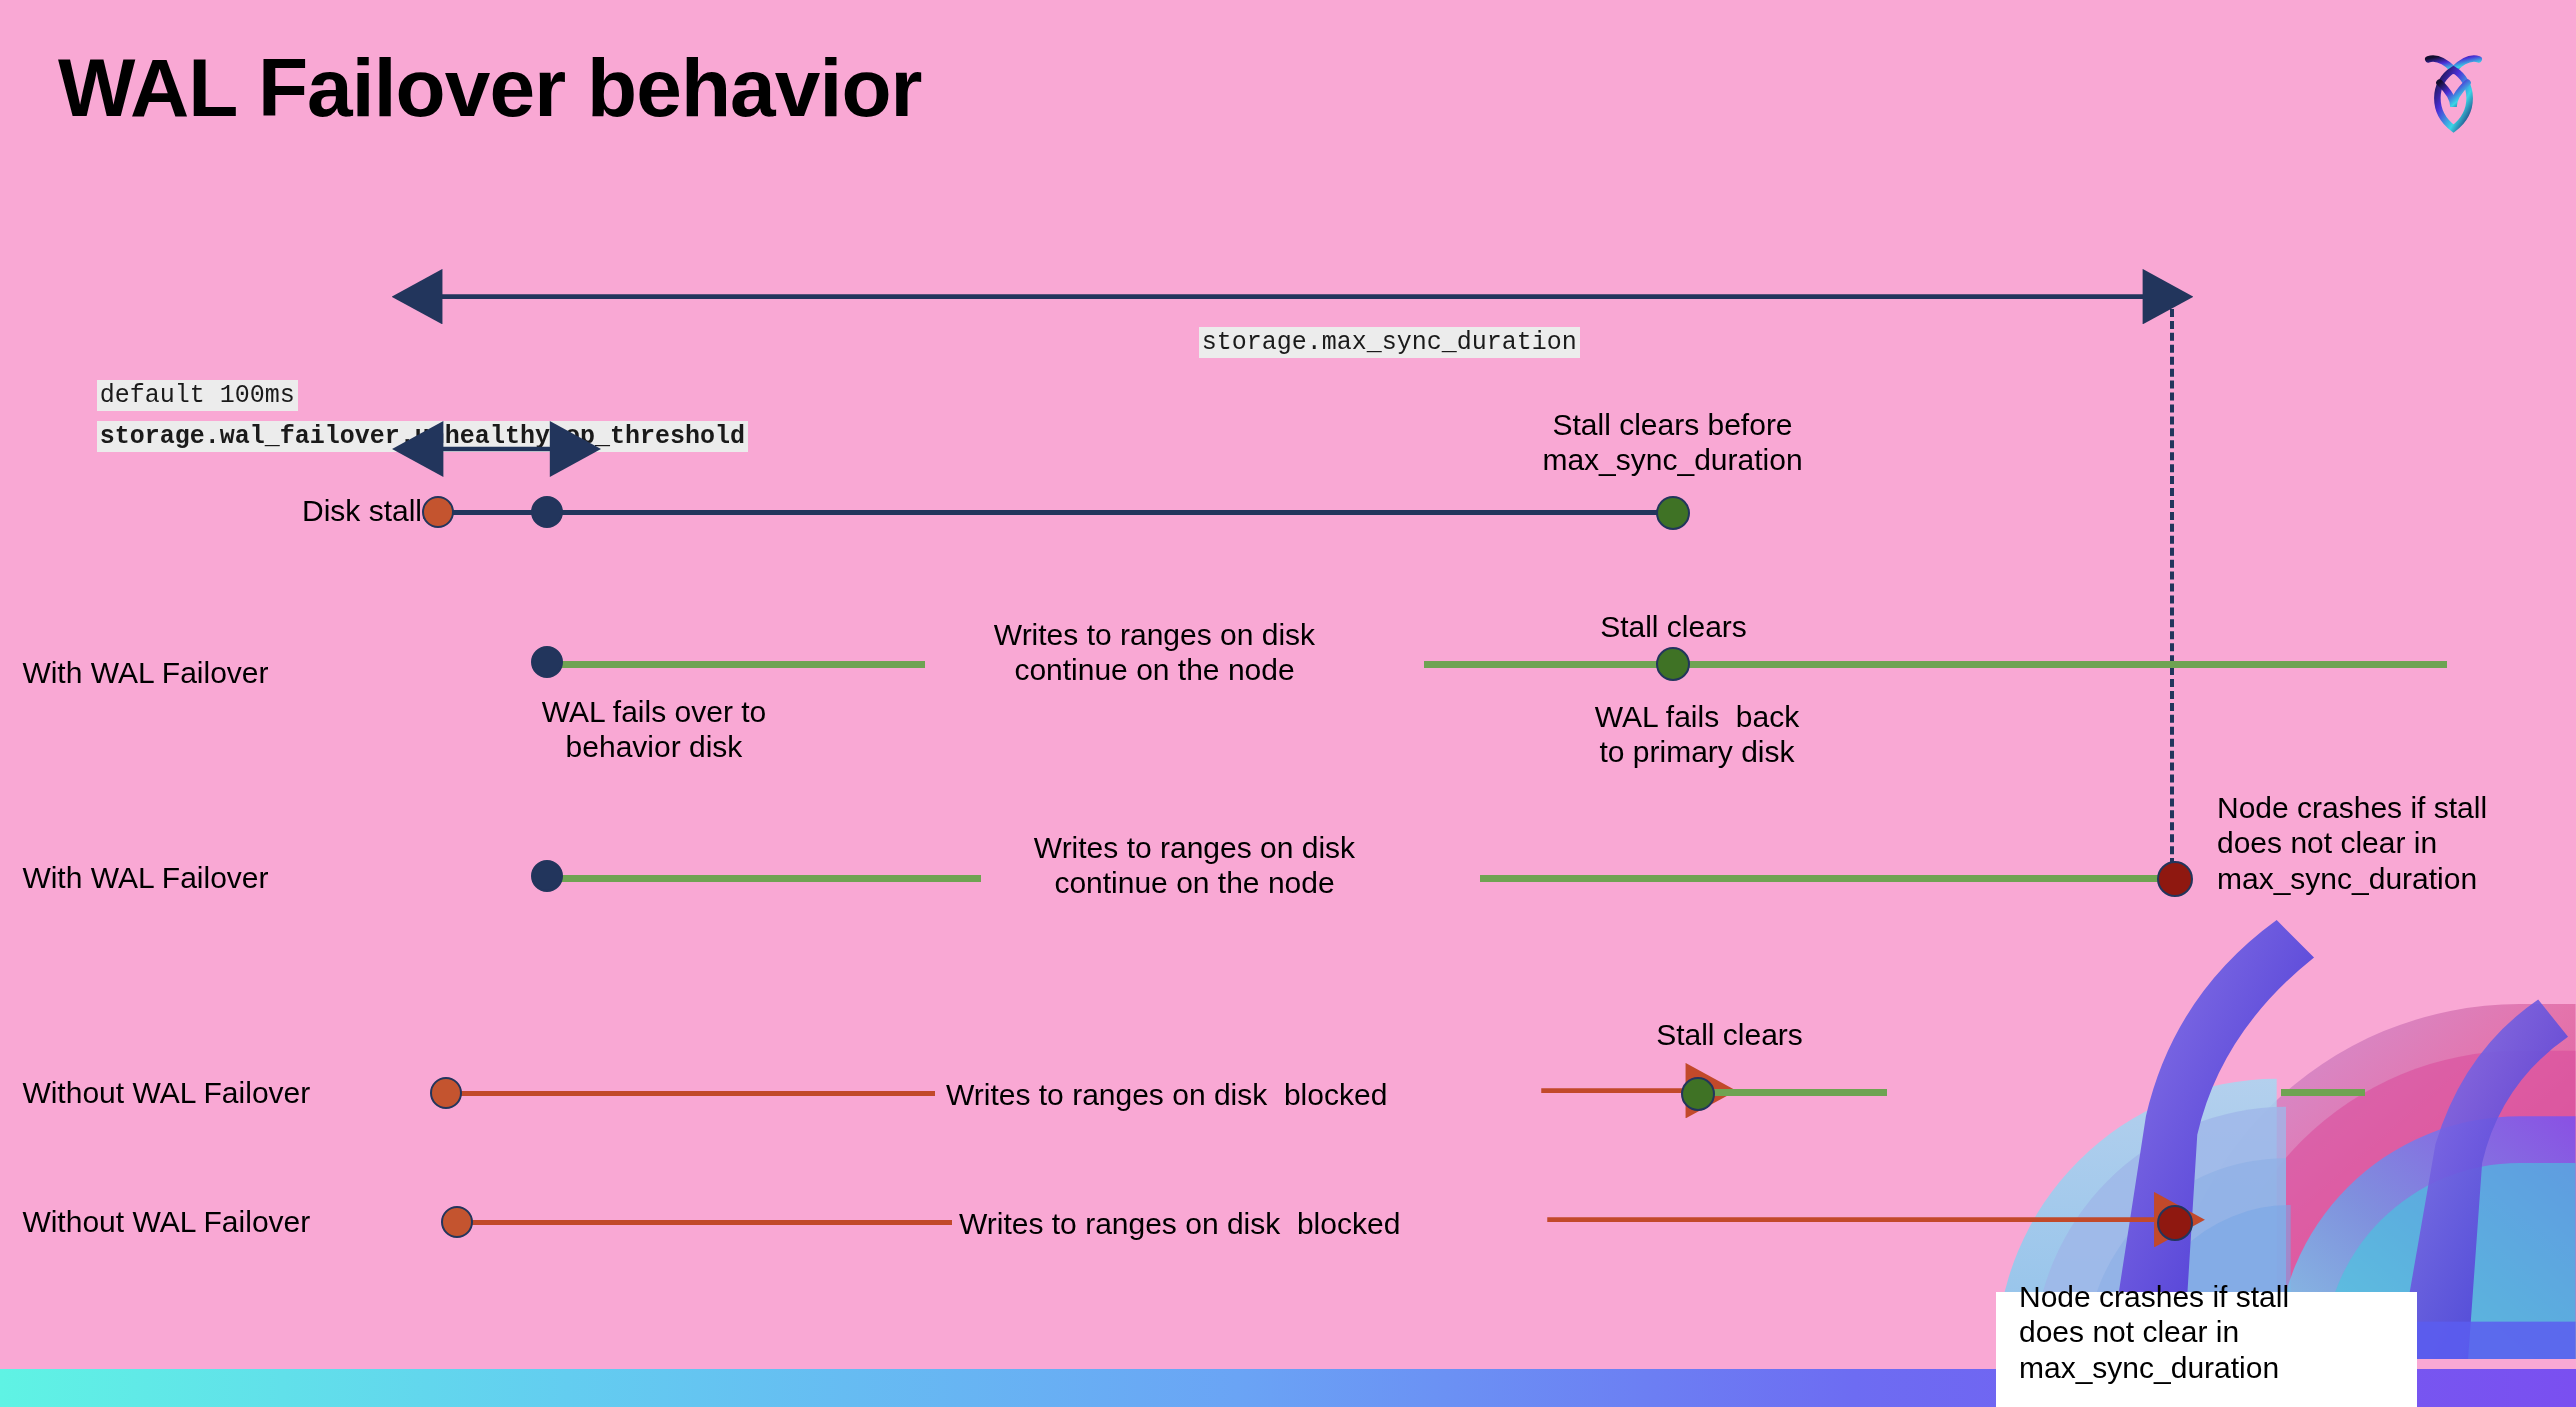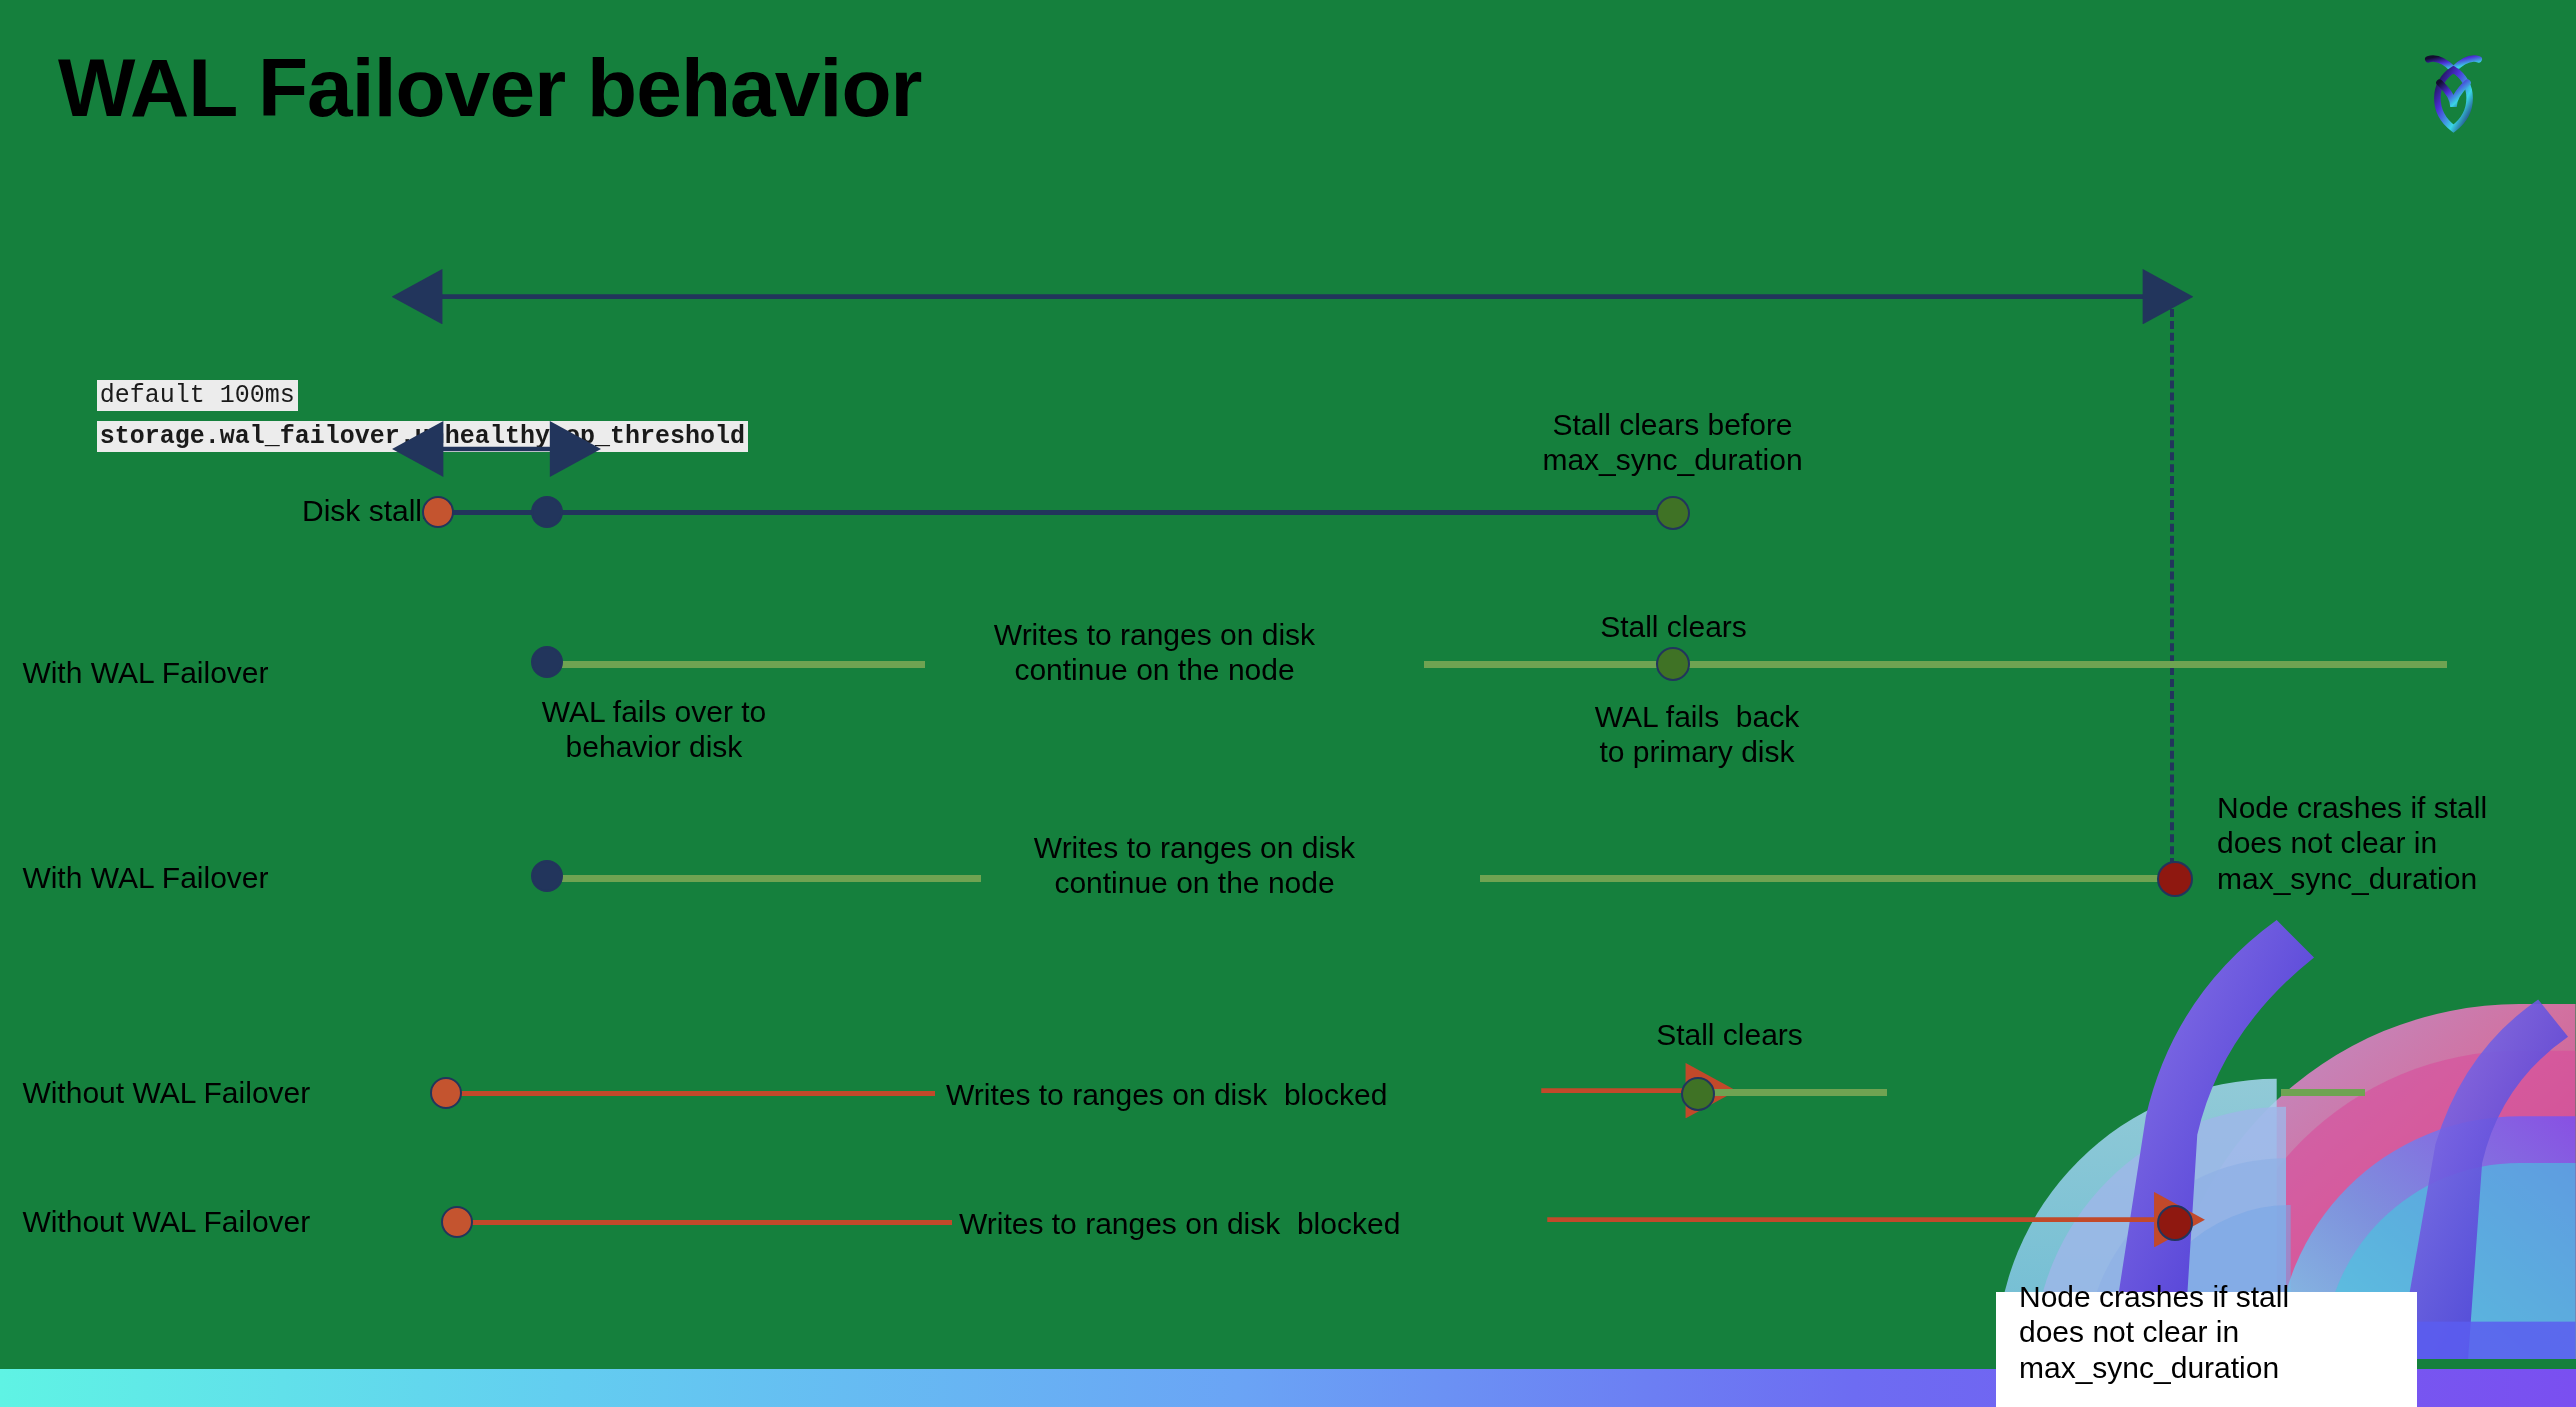--- a/index.html
+++ b/index.html
@@ -3,21 +3,21 @@
 <meta charset="utf-8">
 <style>
   html,body{margin:0;padding:0;}
   body{
     width:2576px;height:1408px;
     background:#ffffff;
     font-family:"Liberation Sans", sans-serif;
     overflow:hidden;
     position:relative;
   }
-  .slide{position:absolute;inset:0;overflow:hidden;background:#15803d;}
+  .slide{position:absolute;inset:0;overflow:hidden;background:#f9a8d4;}
 
   
   .title{
     position:absolute;left:58px;top:45px;
     font-size:82px;font-weight:bold;letter-spacing:-0.9px;
     color:#000;line-height:1.05;
     font-family:"Liberation Sans", sans-serif;
   }
 
   
@@ -117,20 +117,23 @@
       <marker id="mLeftNavy" markerWidth="12" markerHeight="12" refX="9" refY="6" orient="auto">
         <path d="M11,0 L11,12 L0,6 Z" fill="#22355c"></path>
       </marker>
       <marker id="mRightNavy" markerWidth="12" markerHeight="12" refX="3" refY="6" orient="auto">
         <path d="M1,0 L1,12 L12,6 Z" fill="#22355c"></path>
       </marker>
     </defs>
     <line x1="14" y1="18" x2="1872" y2="18" stroke="#22355c" stroke-width="5" marker-start="url(#mLeftNavy)" marker-end="url(#mRightNavy)"></line>
   </svg>
 
+  <div class="code" style="left:1139px;top:298px;">
+    <span>storage.max_sync_duration</span>
+  </div>
 
   <div class="dash" style="left:2170px;top:297px;height:581px;"></div>
 
   <div class="code" style="left:37px;top:351px;">
     <span>default 100ms</span>
   </div>
   <div class="code" style="left:37px;top:392px;font-weight:bold;">
     <span>storage.wal_failover.unhealthy_op_threshold</span>
   </div>
 

